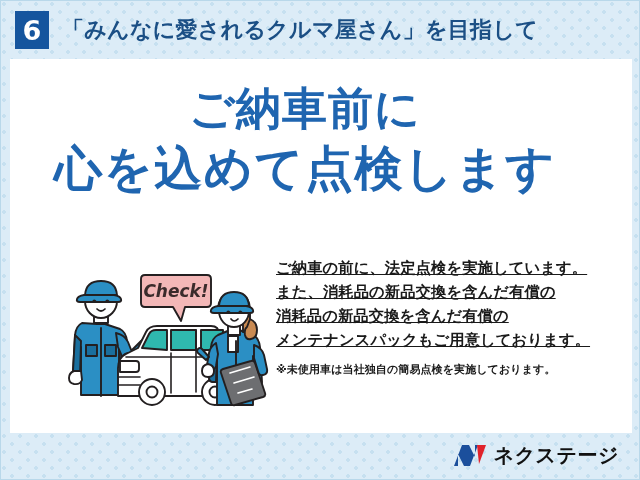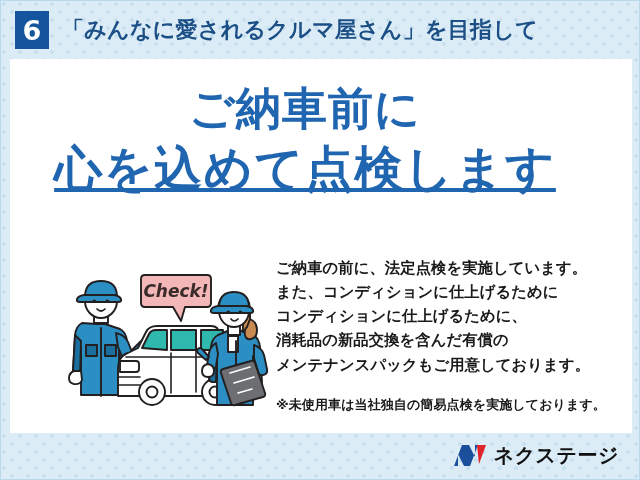--- a/index.html
+++ b/index.html
@@ -83,40 +83,40 @@
     width: 590px;
     text-align: center;
     color: #1f65b0;
     font-weight: bold;
     font-size: 45px;
     line-height: 1.26;
     letter-spacing: 1px;
     white-space: nowrap;
   }
   .headline .hl-line { display: block; }
-  .headline .hl-line2 { font-size: 48px; letter-spacing: 1.5px; text-decoration: underline; }
+  .headline .hl-line2 { font-size: 48px; letter-spacing: 1.5px; }
 
   
   .body-copy {
     position: absolute;
     left: 266px;
     top: 197px;
     width: 350px;
     color: #1a1a1a;
     font-size: 15.3px;
     line-height: 1.58;
     font-weight: bold;
     letter-spacing: 0.1px;
     white-space: nowrap;
   }
-  .body-copy .bc-line { display: block; }
+  .body-copy .bc-line { display: block; text-decoration: underline; }
   .body-copy .bc-note {
     display: block;
-    font-size: 13px;
-    margin-top: 18px;
+    font-size: 11px;
+    margin-top: 8px;
   }
 
   
   .illustration {
     position: absolute;
     left: 50px;
     top: 190px;
     width: 212px;
     height: 160px;
   }
@@ -161,22 +161,21 @@
 
   <div class="panel">
 
     <div class="headline">
       <span class="hl-line hl-line1">ご納車前に</span>
       <span class="hl-line hl-line2">心を込めて点検します</span>
     </div>
 
     <div class="body-copy">
       <span class="bc-line">ご納車の前に、法定点検を実施しています。</span>
-      <span class="bc-line">また、コンディションに仕上げるために</span>
-      <span class="bc-line">コンディションに仕上げるために、</span>
+      <span class="bc-line">また、消耗品の新品交換を含んだ有償の</span>
       <span class="bc-line">消耗品の新品交換を含んだ有償の</span>
       <span class="bc-line">メンテナンスパックもご用意しております。</span>
       <span class="bc-note">※未使用車は当社独自の簡易点検を実施しております。</span>
     </div>
 
     <div class="illustration">
       <svg viewBox="0 0 212 160" xmlns="http://www.w3.org/2000/svg">
         <g fill="none" stroke="#231f20" stroke-width="1.9" stroke-linecap="round" stroke-linejoin="round">
 
           <g>

